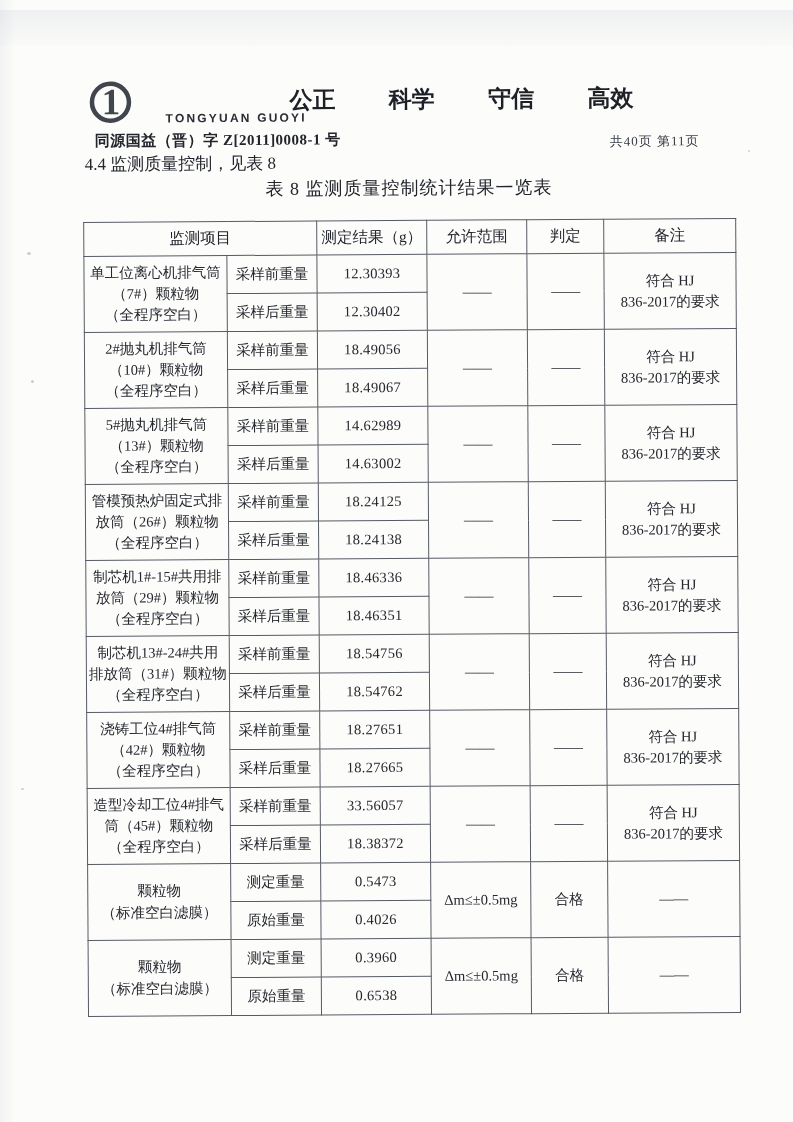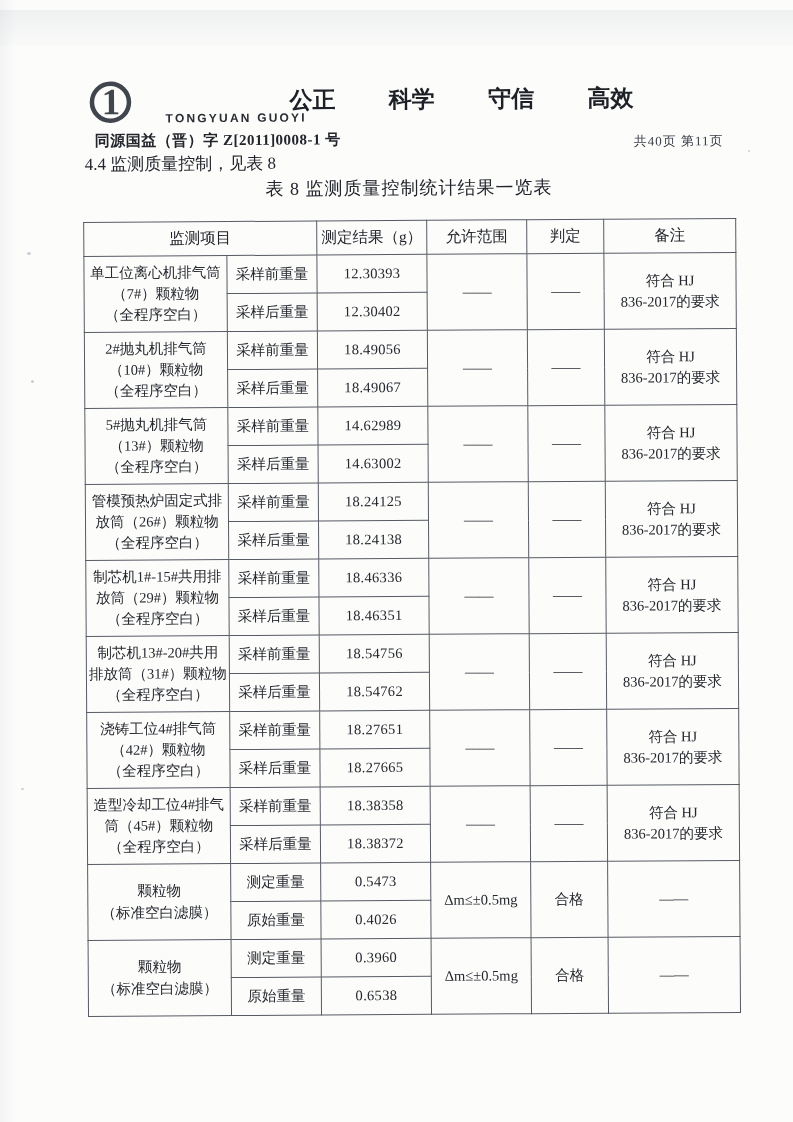--- a/index.html
+++ b/index.html
@@ -25,21 +25,21 @@
   .logo-mark { position:absolute; left:88px; top:74px; width:50px; height:50px; }
   .brand-name { position:absolute; left:142px; top:76px; font-size:28px; font-weight:bold;
     letter-spacing:3px; color:#1e2027; font-family:"Liberation Serif","DejaVu Serif",serif; }
   .brand-sub { position:absolute; left:132px; top:110px; font-size:12px; font-weight:bold;
     letter-spacing:2.2px; color:#2a2d34; font-family:"Liberation Sans","DejaVu Sans",sans-serif;margin-left:36px; }
   .slogan { position:absolute; left:292px; top:84px; width:344px; display:flex;
     justify-content:space-between; font-size:23px; font-weight:bold; color:#1e2027; }
   .doc-number { position:absolute; left:97px; top:130px; font-size:15px; font-weight:700;
     letter-spacing:0.5px; color:#23252d; }
   .page-indicator { position:absolute; left:612px; top:134px; font-size:13px; color:#3a3e48;
-    letter-spacing:1px;margin-left:24px; }
+    letter-spacing:1px; }
   .section-heading { position:absolute; left:87px; top:151px; font-size:17px; color:#23252d; }
   .table-title { position:absolute; left:85px; top:176px; width:652px; text-align:center;
     font-size:18px; letter-spacing:1px; color:#23252d; }
 
   
   table.qc { position:absolute; left:85px; top:220px; width:652px;
     border-collapse:collapse; table-layout:fixed; }
   table.qc th, table.qc td { border:1px solid #565b64; text-align:center;
     vertical-align:middle; padding:0 2px; overflow:hidden; }
   table.qc thead th { height:33px; font-size:15.5px; font-weight:400; color:#23252d; }
@@ -193,21 +193,21 @@
       <div>836-2017的要求</div>
     </td>
   </tr>
   <tr>
     <td class="c-sub">采样后重量</td>
     <td class="c-val">18.46351</td>
   </tr>
 
   <tr>
     <td class="c-item" rowspan="2">
-      <div>制芯机13#-20#共用</div>
+      <div>制芯机13#-24#共用</div>
       <div>排放筒（31#）颗粒物</div>
       <div>（全程序空白）</div>
     </td>
     <td class="c-sub">采样前重量</td>
     <td class="c-val">18.54756</td>
     <td class="c-range" rowspan="2">——</td>
     <td class="c-judge" rowspan="2">——</td>
     <td class="c-note" rowspan="2">
       <div>符合 HJ</div>
       <div>836-2017的要求</div>
@@ -238,21 +238,21 @@
     <td class="c-val">18.27665</td>
   </tr>
 
   <tr>
     <td class="c-item" rowspan="2">
       <div>造型冷却工位4#排气</div>
       <div>筒（45#）颗粒物</div>
       <div>（全程序空白）</div>
     </td>
     <td class="c-sub">采样前重量</td>
-    <td class="c-val">18.38358</td>
+    <td class="c-val">33.56057</td>
     <td class="c-range" rowspan="2">——</td>
     <td class="c-judge" rowspan="2">——</td>
     <td class="c-note" rowspan="2">
       <div>符合 HJ</div>
       <div>836-2017的要求</div>
     </td>
   </tr>
   <tr>
     <td class="c-sub">采样后重量</td>
     <td class="c-val">18.38372</td>

